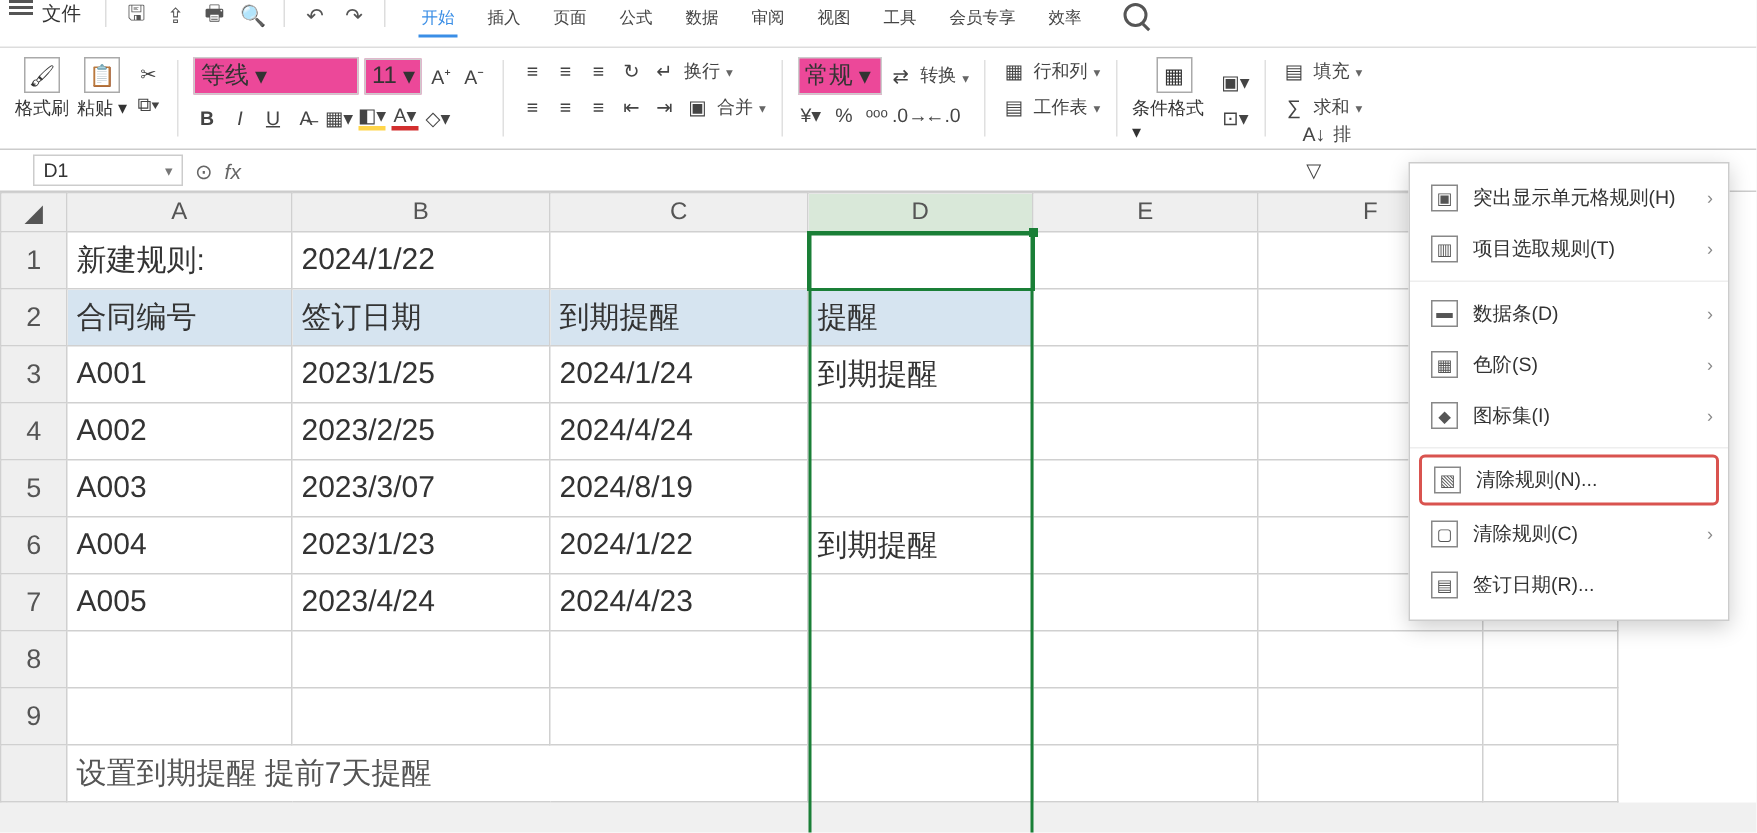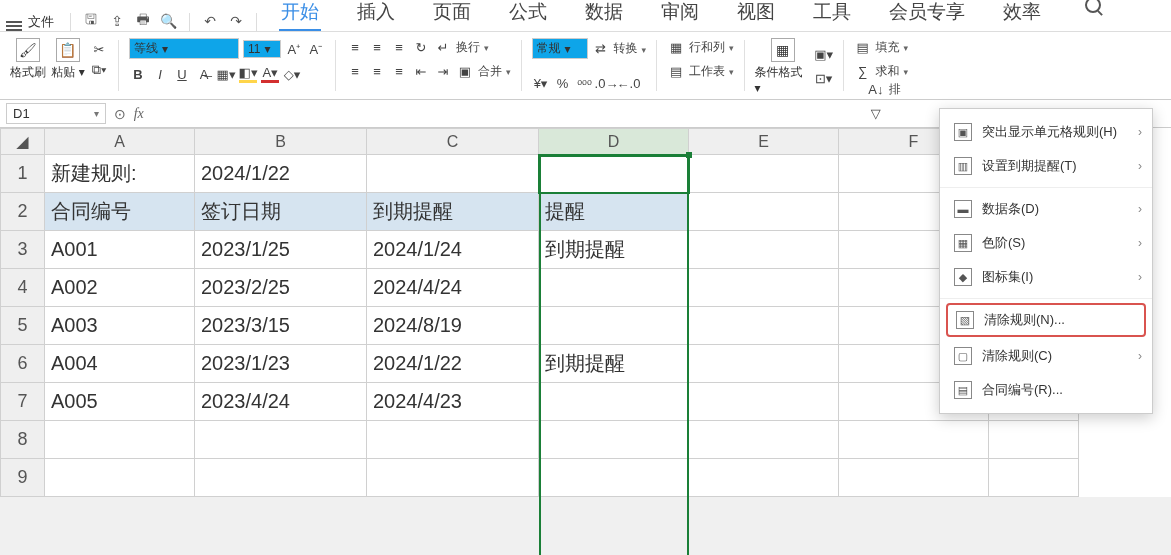--- a/index.html
+++ b/index.html
@@ -1,50 +1,50 @@
 <!DOCTYPE html>
 <html><head>
 <meta charset="utf-8">
 <style>
   * { box-sizing: border-box; margin: 0; padding: 0; font-family: "Microsoft YaHei", sans-serif; }
   body { background: #f0f0f0; width: 1171px; height: 555px; overflow: hidden; font-size: 13px; color: #333; }
   
   
-  .menubar { display: flex; align-items: flex-end; height: 32px; background: #fff; border-bottom: 1px solid #ddd; padding: 0 6px; gap: 6px; }
+  .menubar { display: flex; align-items: flex-start; height: 32px; background: #fff; border-bottom: 1px solid #ddd; padding: 0 6px; gap: 6px; }
   .menubar .hamburger { width: 16px; display: flex; flex-direction: column; gap: 2px; }
   .menubar .hamburger span { height: 2px; background: #555; }
   .menubar .file-label { font-size: 13px; color: #333; margin-right: 6px; }
   .menubar .qicon { width: 20px; height: 20px; display: flex; align-items: center; justify-content: center; color: #555; font-size: 14px; }
   .menubar .sep { width: 1px; height: 18px; background: #ddd; margin: 0 4px; }
-  .tabs { display: flex; gap: 34px; margin-left: 12px; font-size: 19px; }
+  .tabs { display: flex; gap: 18px; margin-left: 12px; font-size: 11px; }
   .tabs span { cursor: pointer; color: #444; padding: 4px 2px; }
   .tabs span.active { color: #3a8ee6; border-bottom: 2px solid #3a8ee6; }
   .tabs .search-icon { width: 16px; height: 16px; border: 2px solid #555; border-radius: 50%; position: relative; margin-left: 8px; top:2px;}
   .tabs .search-icon::after { content:""; position:absolute; width:6px; height:2px; background:#555; transform:rotate(45deg); bottom:-3px; right:-4px;}
 
   
   .ribbon { display: flex; height: 68px; background: #fff; border-bottom: 1px solid #ccc; padding: 4px 6px; gap: 4px; align-items: stretch; }
   .rgroup { display: flex; flex-direction: column; justify-content: space-between; align-items: center; padding: 2px 4px; position: relative;}
   .rsep { width: 1px; background: #e0e0e0; margin: 4px 2px; }
   .big-btn { display:flex; flex-direction:column; align-items:center; gap:2px; font-size:12px; width: 36px;}
   .big-btn .icon-box { width:24px; height:24px; border:1px solid #aaa; display:flex; align-items:center; justify-content:center; font-size:14px;}
-  .dropdown-sm { border:1px solid #ccc; font-size:12px; padding:1px 4px; background:#0ea5e9; display:flex; align-items:center; gap:4px;}
+  .dropdown-sm { border:1px solid #ccc; font-size:16px; padding:1px 4px; background:#ec4899; display:flex; align-items:center; gap:4px;}
   .mini { font-size:12px; color:#444; display:flex; align-items:center; gap:4px;}
   .mini .caret::after{content:"▾"; font-size:9px; color:#666;}
   .ic { width:18px; height:18px; display:inline-flex; align-items:center; justify-content:center; font-size:13px; color:#444;}
   .stackv { display:flex; flex-direction:column; gap:2px;}
   .stackh { display:flex; flex-direction:row; gap:4px; align-items:center;}
   .ribbon .lbl{font-size:12px;}
 
   
-  .fxbar { display:flex; align-items:center; height:28px; background:#fff; border-bottom:1px solid #ccc; padding:0 6px; gap:8px;}
+  .fxbar { display:flex; align-items:center; height:28px; background:#fff; border-bottom:1px solid #ccc; padding:0 22px; gap:8px;}
   .namebox { width:100px; border:1px solid #ccc; padding:2px 6px; font-size:13px; display:flex; justify-content:space-between; align-items:center;}
   .namebox .caret{font-size:10px;color:#777;}
   .fx-icons{display:flex;gap:8px;align-items:center;color:#666;font-size:14px;}
-  .fxbar .fx { font-style: italic; font-family: Liberation Serif, serif;}
+  .fxbar .fx { font-style: italic; font-family: Liberation Sans, sans-serif;}
   
   
   .sheet-wrap { position: relative; background:#fff; }
   table.sheet { border-collapse: collapse; table-layout: fixed; }
   table.sheet th, table.sheet td { border: 1px solid #d0d0d0; font-size: 20px; font-weight: normal; padding: 0 6px; height: 38px; text-align: left; overflow:hidden; white-space:nowrap;}
   table.sheet thead th { background:#efefef; text-align:center; font-size:16px; height:26px; color:#555; font-weight:normal;}
   table.sheet thead th.colsel { background:#d9e8d9; }
   table.sheet .rowhead { background:#efefef; text-align:center; width:44px; font-size:18px; color:#555;}
   .corner { background:#efefef; width:44px;}
   .hdr-blue { background:#d6e4f0;}
@@ -176,21 +176,21 @@
             <span class="ic">▣</span>
             <span>合并</span>
             <span class="caret"></span>
           </span>
       </div>
     </div>
   </div>
   <div class="rsep"></div>
 
   <div class="rgroup">
-    <div class="stackv" style="gap:15px;text-align:right;">
+    <div class="stackv" style="gap:4px;text-align:right;">
       <div class="stackh">
         <span class="dropdown-sm" style="width:56px">
             <span>常规</span>
             <span>▾</span>
           </span>
         <span class="mini">
             <span class="ic">⇄</span>
             <span>转换</span>
             <span class="caret"></span>
           </span>
@@ -334,21 +334,21 @@
       <td class="right">2023/2/25</td>
       <td class="right">2024/4/24</td>
       <td></td>
       <td></td>
       <td></td>
       <td></td>
     </tr>
     <tr>
       <td class="rowhead">5</td>
       <td>A003</td>
-      <td class="right">2023/3/15</td>
+      <td class="right">2023/3/07</td>
       <td class="right">2024/8/19</td>
       <td></td>
       <td></td>
       <td></td>
       <td></td>
     </tr>
     <tr>
       <td class="rowhead">6</td>
       <td>A004</td>
       <td class="right">2023/1/23</td>
@@ -381,36 +381,44 @@
     <tr>
       <td class="rowhead">9</td>
       <td></td>
           <td></td>
           <td></td>
           <td></td>
           <td></td>
           <td></td>
           <td></td>
     </tr>
+    <tr>
+      <td class="rowhead"></td>
+      <td colspan="3" style="color:#555;">设置到期提醒   提前7天提醒</td>
+      <td></td>
+          <td></td>
+          <td></td>
+          <td></td>
+    </tr>
   </tbody>
 </table>
 
 <div class="d-selection" style="left:539px; top:27px; width:150px; height:420px;"></div>
 <div class="d-sel-handle" style="left:686px; top:24px;"></div>
 </div>
 
 <div class="cf-menu">
   <div class="mi">
     <span class="mi-ic">▣</span>
     <span>突出显示单元格规则(H)</span>
     <span class="arrow">›</span>
   </div>
   <div class="mi">
     <span class="mi-ic">▥</span>
-    <span>设置到期提醒(T)</span>
+    <span>项目选取规则(T)</span>
     <span class="arrow">›</span>
   </div>
   <div class="mh"></div>
   <div class="mi">
     <span class="mi-ic">▬</span>
     <span>数据条(D)</span>
     <span class="arrow">›</span>
   </div>
   <div class="mi">
     <span class="mi-ic">▦</span>
@@ -427,15 +435,15 @@
     <span class="mi-ic">▧</span>
     <span>清除规则(N)...</span>
   </div>
   <div class="mi">
     <span class="mi-ic">▢</span>
     <span>清除规则(C)</span>
     <span class="arrow">›</span>
   </div>
   <div class="mi">
     <span class="mi-ic">▤</span>
-    <span>合同编号(R)...</span>
+    <span>签订日期(R)...</span>
   </div>
 </div>
 
 </body></html>

